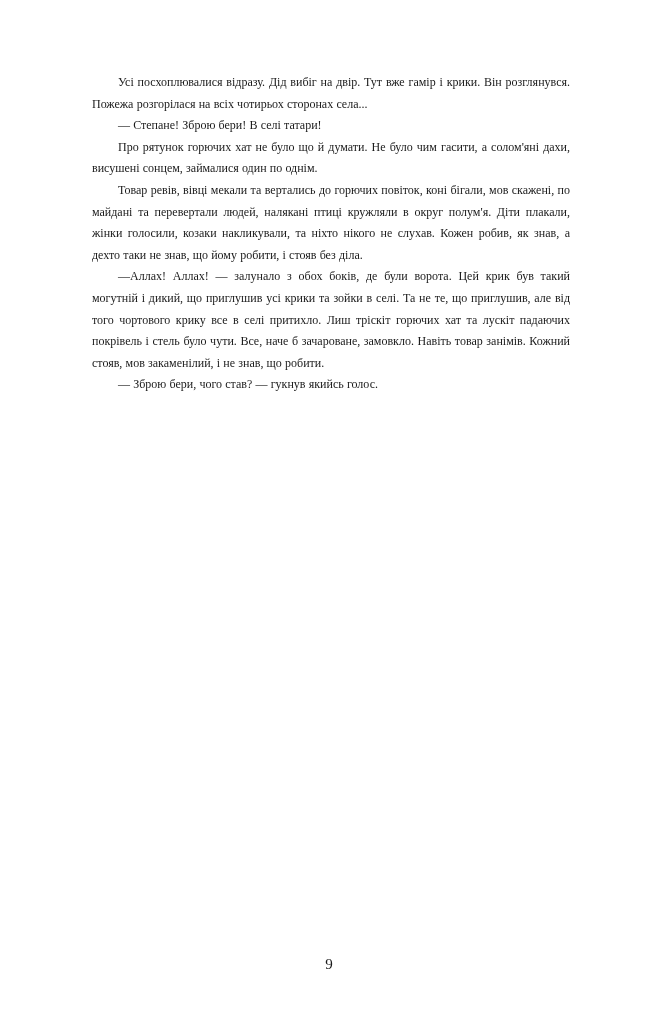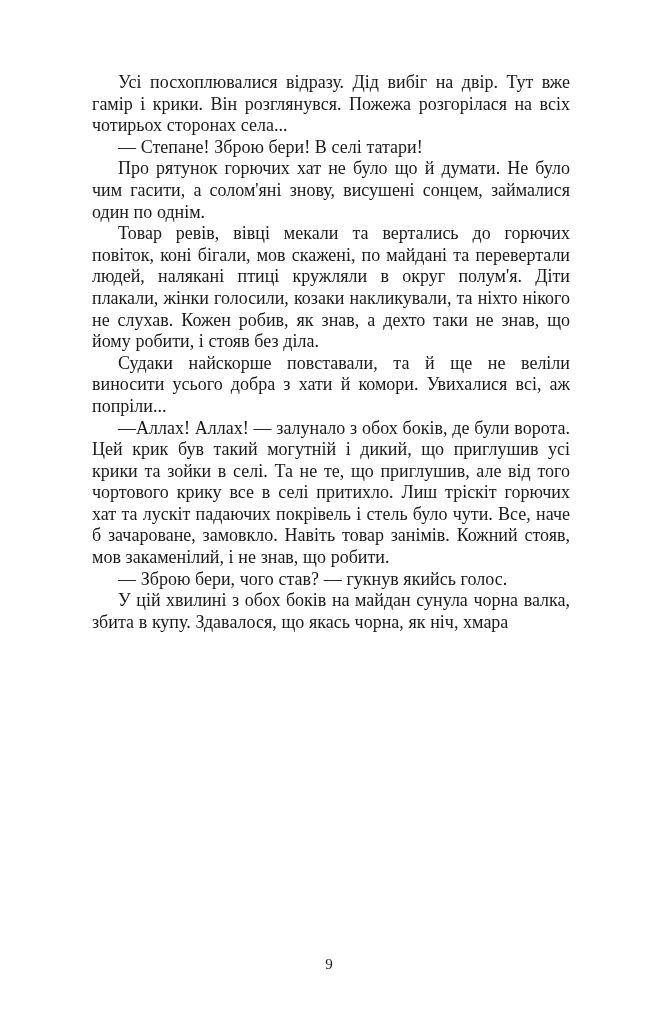--- a/index.html
+++ b/index.html
@@ -21,21 +21,21 @@
     box-sizing: border-box;
   }
   .text-block {
     position: absolute;
     left: 92px;
     top: 72px;
     width: 478px;
   }
   p.para {
     margin: 0;
-    font-size: 18px;
+    font-size: 12px;
     line-height: 21.6px;
     text-align: justify;
     text-indent: 26px;
     letter-spacing: 0.0px;
     word-spacing: 0.2px;
     -webkit-hyphens: manual;
     hyphens: manual;
   }
   .folio {
     position: absolute;
@@ -49,23 +49,21 @@
   }
 </style>
 </head>
 <body>
 
 <div class="page">
 
   <div class="text-block">
     <p class="para">Усі посхоплювалися відразу. Дід вибіг на двір. Тут вже гамір і крики. Він розглянувся. Пожежа розгорілася на всіх чотирьох сторонах села...</p>
     <p class="para">— Степане! Зброю бери! В селі татари!</p>
-    <p class="para">Про рятунок горючих хат не було що й думати. Не було чим гасити, а солом'яні знову, висушені сонцем, займалися один по однім.</p>
+    <p class="para">Про рятунок горючих хат не було що й думати. Не було чим гасити, а солом'яні дахи, висушені сонцем, займалися один по однім.</p>
     <p class="para">Товар ревів, вівці мекали та вертались до горючих повіток, коні бігали, мов скажені, по майдані та перевертали людей, налякані птиці кружляли в округ полум'я. Діти плакали, жінки голосили, козаки накликували, та ніхто нікого не слухав. Кожен робив, як знав, а дехто таки не знав, що йому робити, і стояв без діла.</p>
-    <p class="para">Судаки найскорше повставали, та й ще не веліли виносити усього добра з хати й комори. Увихалися всі, аж попріли...</p>
     <p class="para">—Аллах! Аллах! — залунало з обох боків, де були ворота. Цей крик був такий могутній і дикий, що приглушив усі крики та зойки в селі. Та не те, що приглушив, але від того чортового крику все в селі притихло. Лиш тріскіт горючих хат та лускіт падаючих покрівель і стель було чути. Все, наче б зачароване, замовкло. Навіть товар занімів. Кожний стояв, мов закаменілий, і не знав, що робити.</p>
     <p class="para">— Зброю бери, чого став? — гукнув якийсь голос.</p>
-    <p class="para">У цій хвилині з обох боків на майдан сунула чорна валка, збита в купу. Здавалося, що якась чорна, як ніч, хмара</p>
   </div>
 
   <div class="folio">9</div>
 
 </div>
 
 </body></html>

